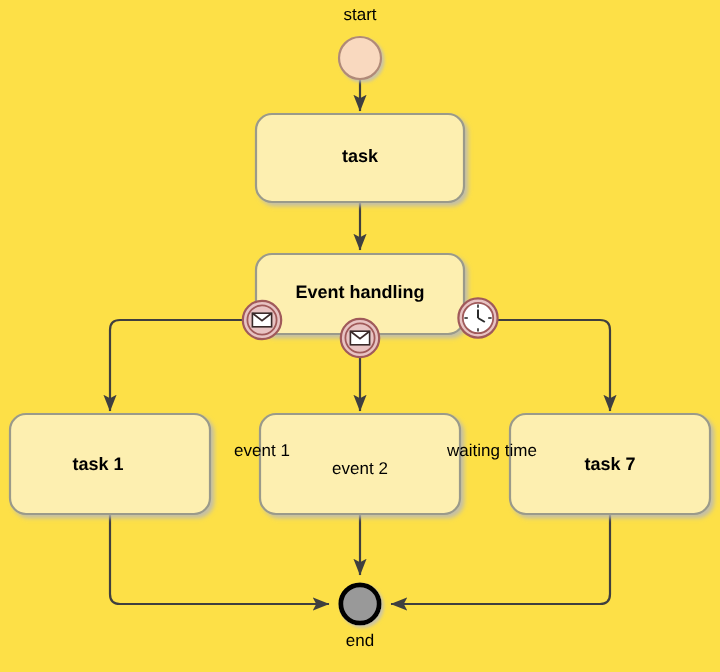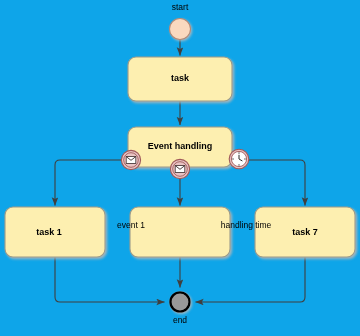--- a/index.html
+++ b/index.html
@@ -7,21 +7,21 @@
     padding: 0;
     background: #ffffff;
   }
   body {
     font-family: "Liberation Sans", sans-serif;
   }
   #diagram-canvas {
     position: relative;
     width: 360px;
     height: 336px;
-    background: #0ea5e9;
+    background: #fde047;
     overflow: hidden;
   }
   #flow-svg {
     position: absolute;
     left: 0;
     top: 0;
     width: 360px;
     height: 336px;
   }
   .node-label {
@@ -167,22 +167,23 @@
   </svg>
 
   <div class="edge-label" style="left:150px; top:2px; width:60px;">start</div>
 
   <div class="node-label" style="left:128px; top:73px; width:104px;">task</div>
 
   <div class="node-label" style="left:128px; top:141px; width:104px;">Event handling</div>
 
   <div class="event-label" style="left:101px; top:172px; width:60px;">event 1</div>
 
+  <div class="event-label" style="left:150px; top:181px; width:60px;">event 2</div>
 
-  <div class="event-label" style="left:209px; top:172px; width:74px;">handling time</div>
+  <div class="event-label" style="left:209px; top:172px; width:74px;">waiting time</div>
 
   <div class="node-label" style="left:5px; top:227px; width:88px;">task 1</div>
 
 
   <div class="node-label" style="left:255px; top:227px; width:100px;">task 7</div>
 
   <div class="edge-label" style="left:150px; top:315px; width:60px;">end</div>
 
 </div>
 

